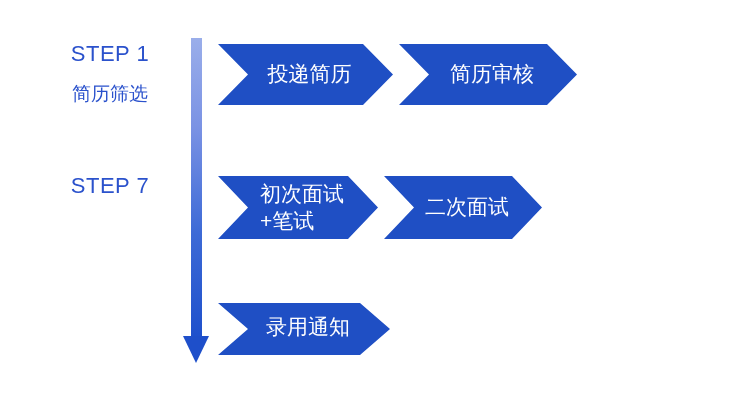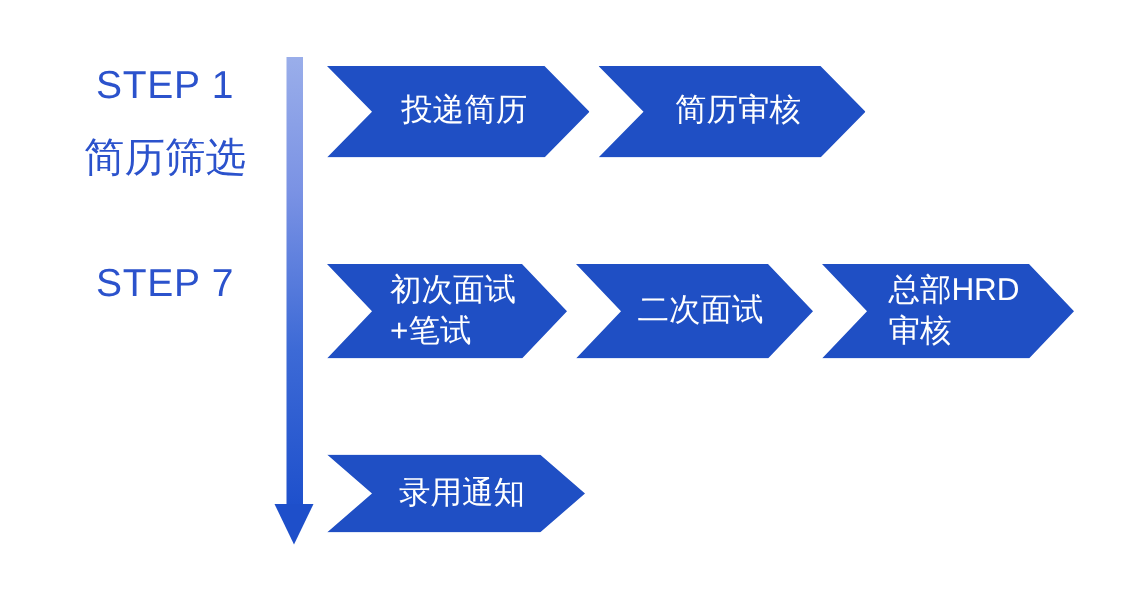--- a/index.html
+++ b/index.html
@@ -26,27 +26,27 @@
   .step-label {
     position: absolute;
     left: 40px;
     width: 140px;
     text-align: center;
     color: #2b52cc;
     line-height: 1.45;
   }
   .step-label .step-title {
     display: block;
-    font-size: 26px;
+    font-size: 22px;
     letter-spacing: 0.5px;
     white-space: nowrap;
   }
   .step-label .step-sub {
     display: block;
-    font-size: 27px;
+    font-size: 19px;
     margin-top: 10px;
     white-space: nowrap;
   }
   #step-1 { top: 38px; }
   #step-2 { top: 170px; }
   #step-3 { top: 288px; }
 
   
   #vertical-arrow {
     position: absolute;
@@ -112,21 +112,21 @@
   #row-1 .chevron.c2 { width: 178px; }
 
   
   #row-2 .chevron { height: 63px; }
   #row-2 .chevron.c1 { width: 160px; }
   #row-2 .chevron.c2 { width: 158px; }
   #row-2 .chevron.c3 { width: 168px; }
 
   
   #row-3 .chevron { height: 52px; }
-  #row-3 .chevron.c1 { width: 172px; }
+  #row-3 .chevron.c1 { width: 172px; font-family: Liberation Mono, monospace; }
 </style>
 </head>
 <body>
 
 <div id="canvas">
 
   <div class="step-label" id="step-1">
     <span class="step-title">STEP 1</span>
     <span class="step-sub">简历筛选</span>
   </div>
@@ -153,24 +153,20 @@
   </div>
 
   <div class="flow-row" id="row-2">
     <div class="chevron c1">
       <span class="label">初次面试
 +笔试</span>
     </div>
     <div class="chevron c2">
       <span class="label">二次面试</span>
     </div>
-    <div class="chevron c3">
-      <span class="label">总部HRD
-审核</span>
-    </div>
   </div>
 
   <div class="flow-row" id="row-3">
     <div class="chevron c1">
       <span class="label">录用通知</span>
     </div>
   </div>
 
 </div>
 

